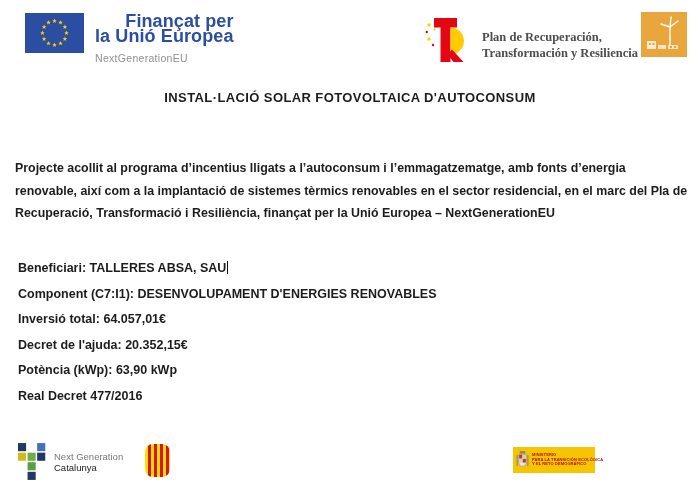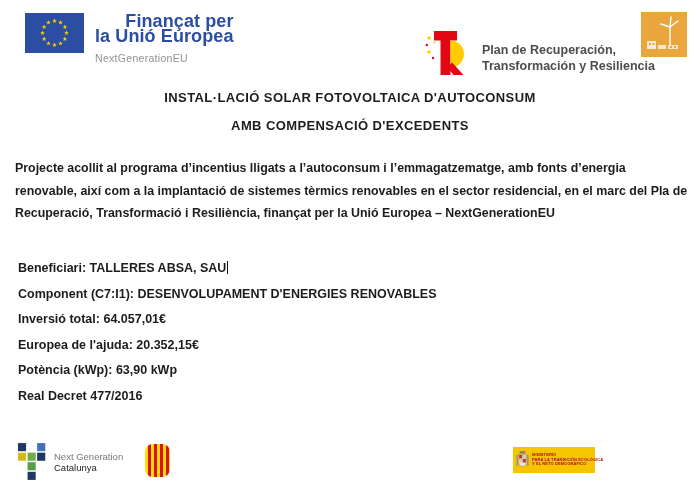--- a/index.html
+++ b/index.html
@@ -12,21 +12,21 @@
 
   
   .eu-group { position:absolute; left:25px; top:13px; display:flex; }
   .eu-flag { width:59px; height:40px; display:block; }
   .eu-text { margin-left:11px; padding-top:1px; }
   .eu-text .l1, .eu-text .l2 {
     color:#2b4ea2; font-weight:700; font-size:18px; line-height:14.5px; letter-spacing:.1px;text-align:right;
   }
   .eu-text .l3 { color:#8f9194; font-size:10.5px; margin-top:9px; letter-spacing:.3px; }
 
-  .prtr-group { position:absolute; left:425px; top:29px; display:flex; }
+  .prtr-group { position:absolute; left:425px; top:16px; display:flex;font-family:Liberation Serif, serif; }
   .prtr-logo { width:48px; height:46px; display:block; }
   .prtr-text { margin-left:9px; padding-top:14px; }
   .prtr-text div { color:#4d4d4f; font-weight:700; font-size:12.5px; line-height:15.5px; }
 
   .amber-logo { position:absolute; left:641px; top:12px; width:46px; height:45px; display:block; }
 
   
   .title-block { position:absolute; left:0; top:90px; width:700px; text-align:center; }
   .title-block .t1, .title-block .t2 {
     font-weight:700; font-size:13px; color:#1c1c1c; letter-spacing:.4px;
@@ -146,30 +146,29 @@
       <rect x="11.5" y="31" width="2" height="2" fill="#e8a63c"></rect>
       <rect x="17" y="33" width="8" height="4" opacity="0.8"></rect>
       <rect x="27" y="33" width="10" height="4" opacity="0.8"></rect>
       <rect x="29" y="34" width="2" height="2" fill="#e8a63c"></rect>
       <rect x="33" y="34" width="2" height="2" fill="#e8a63c"></rect>
     </g>
   </svg>
 
   <div class="title-block">
     <div class="t1">INSTAL·LACIÓ SOLAR FOTOVOLTAICA D'AUTOCONSUM</div>
-    <div class="t2">AMB COMPENSACIÓ D'EXCEDENTS</div>
   </div>
 
   <p class="intro">Projecte acollit al programa d’incentius lligats a l’autoconsum i l’emmagatzematge, amb fonts d’energia renovable, així com a la implantació de sistemes tèrmics renovables en el sector residencial, en el marc del Pla de Recuperació, Transformació i Resiliència, finançat per la Unió Europea – NextGenerationEU</p>
 
   <div class="details">
     <div class="line"><span>Beneficiari: TALLERES ABSA, SAU</span><span class="caret"></span></div>
     <div class="line">Component (C7:I1): DESENVOLUPAMENT D'ENERGIES RENOVABLES</div>
     <div class="line">Inversió total: 64.057,01€</div>
-    <div class="line">Europea de l'ajuda: 20.352,15€</div>
+    <div class="line">Decret de l'ajuda: 20.352,15€</div>
     <div class="line">Potència (kWp): 63,90 kWp</div>
     <div class="line">Real Decret 477/2016</div>
   </div>
 
   <div class="ngc-group">
     <svg class="ngc-logo" viewBox="0 0 38 50">
       <rect x="0" y="0" width="11" height="11" fill="#1f3864"></rect>
       <rect x="26" y="0" width="11" height="11" fill="#4273b8"></rect>
       <rect x="0" y="13" width="11" height="11" fill="#d2ba1e"></rect>
       <rect x="13" y="13" width="11" height="11" fill="#6fae46"></rect>

